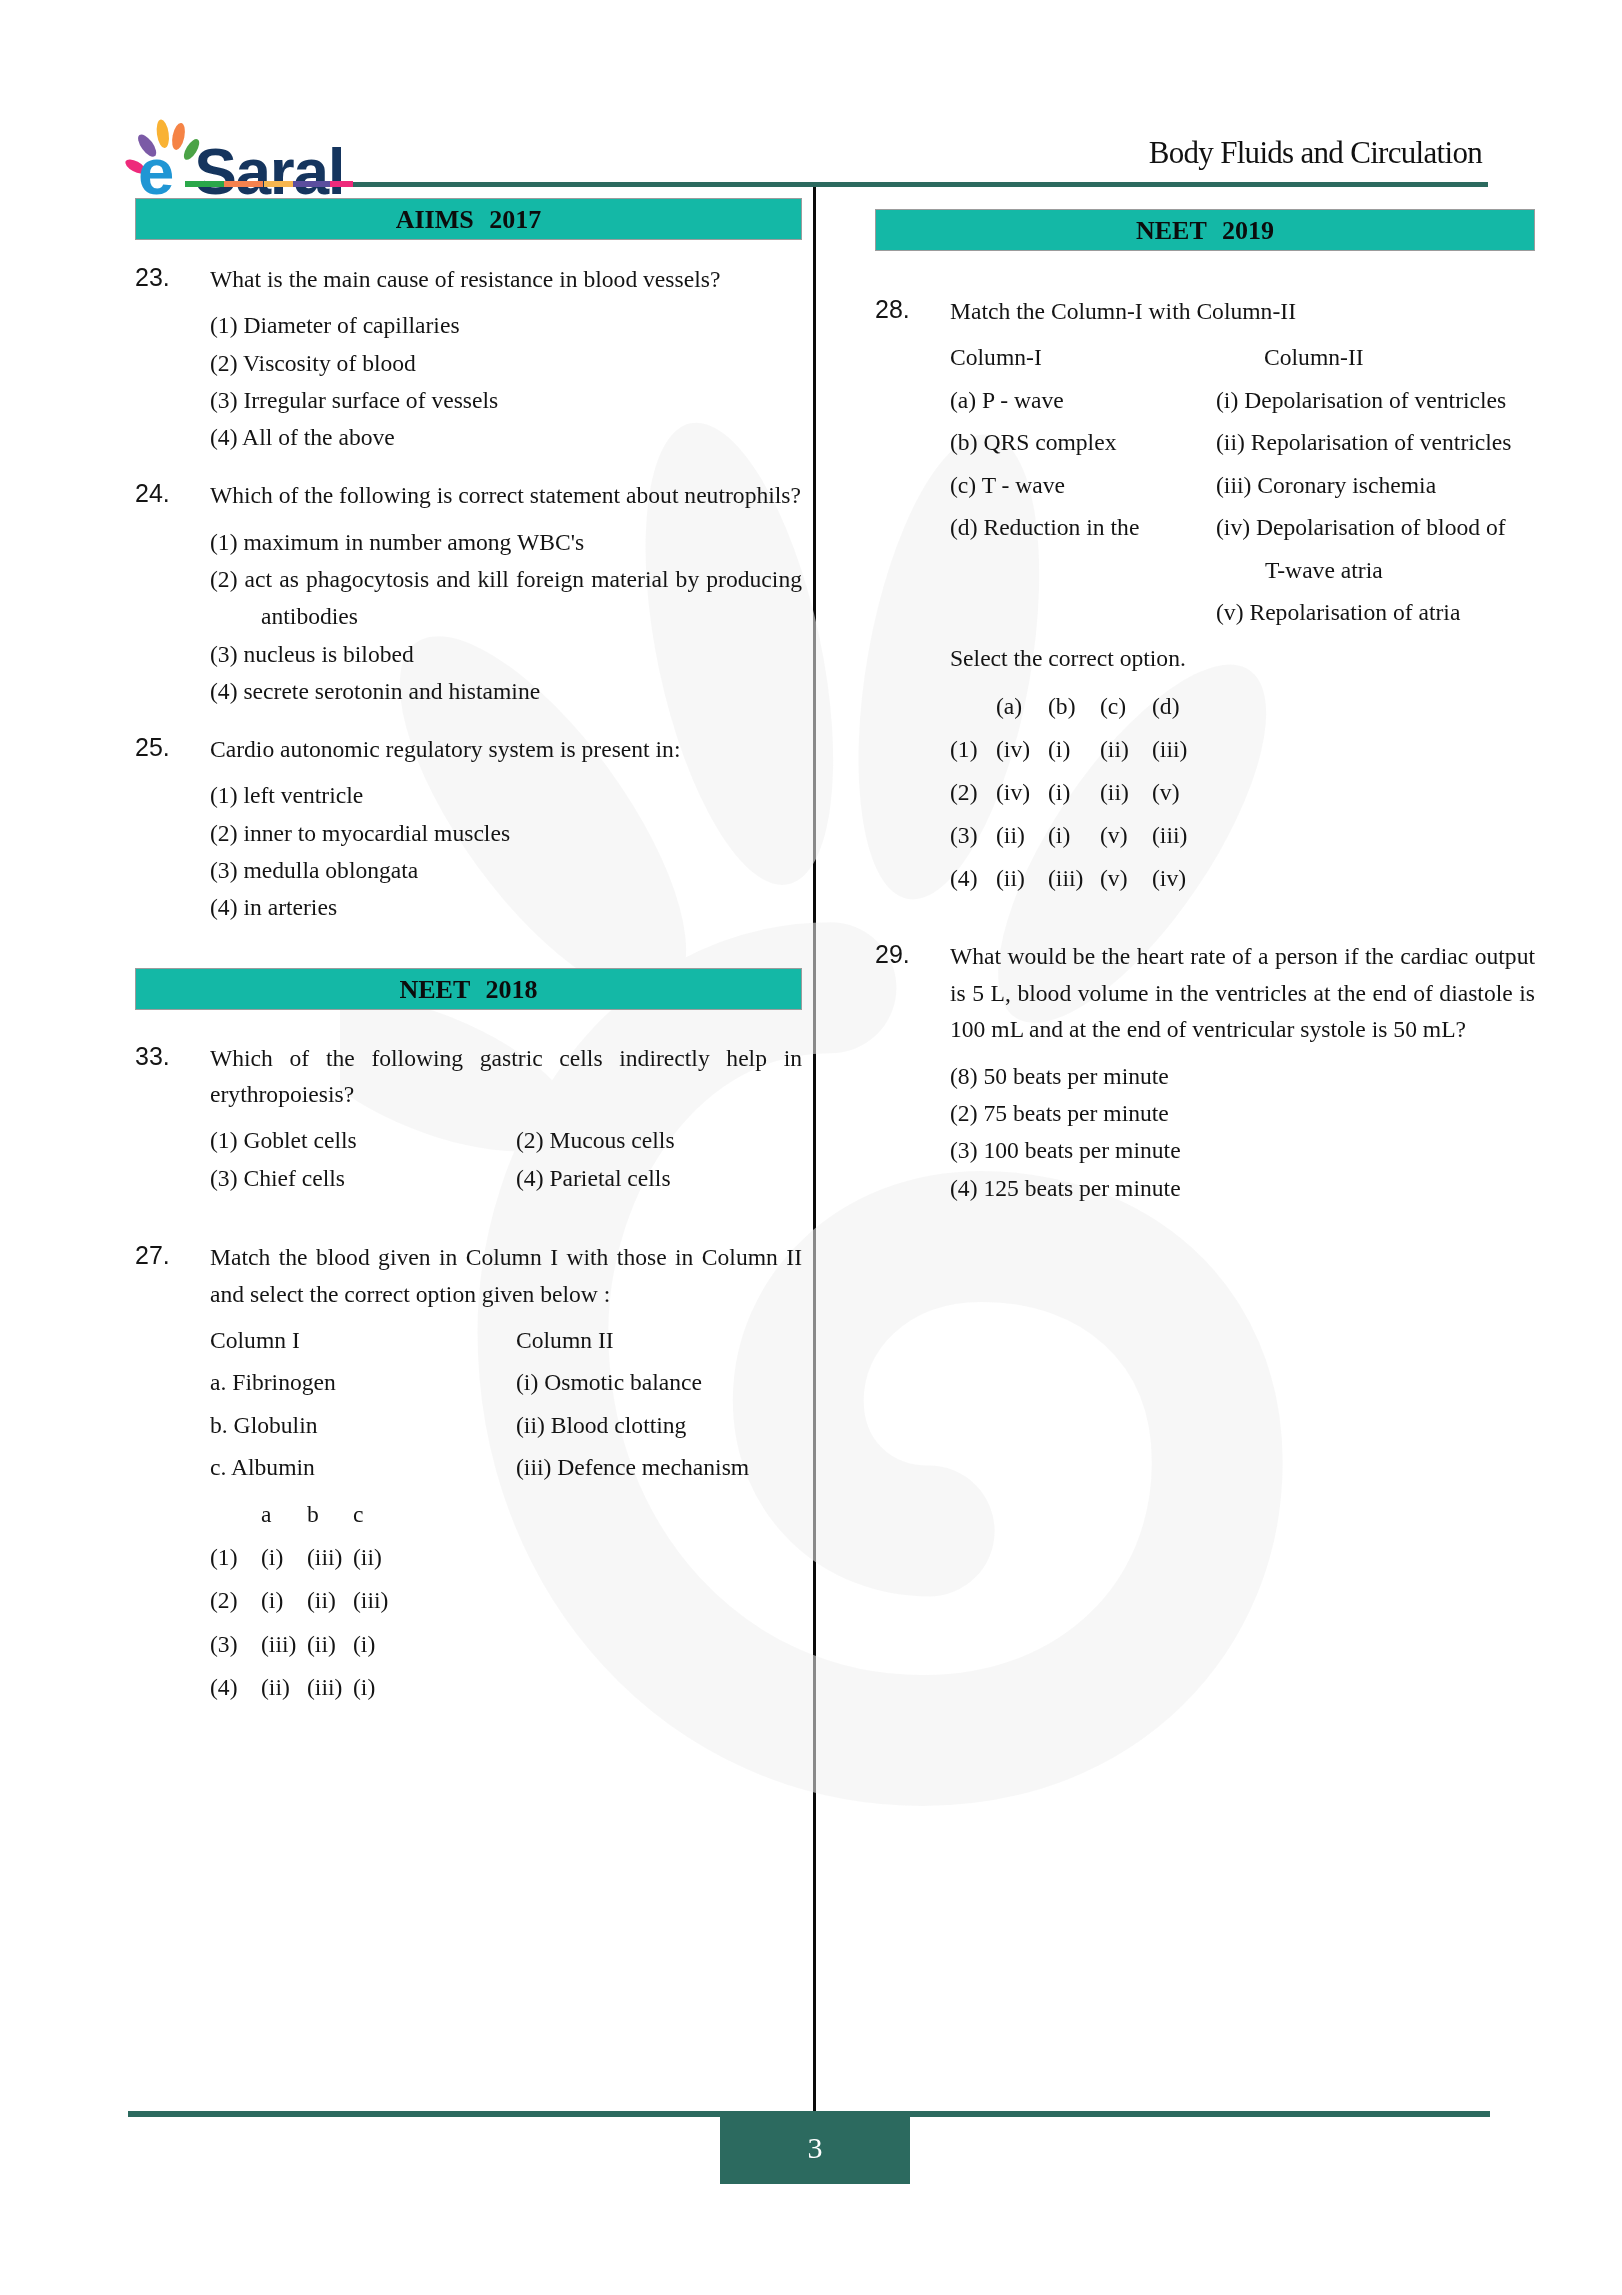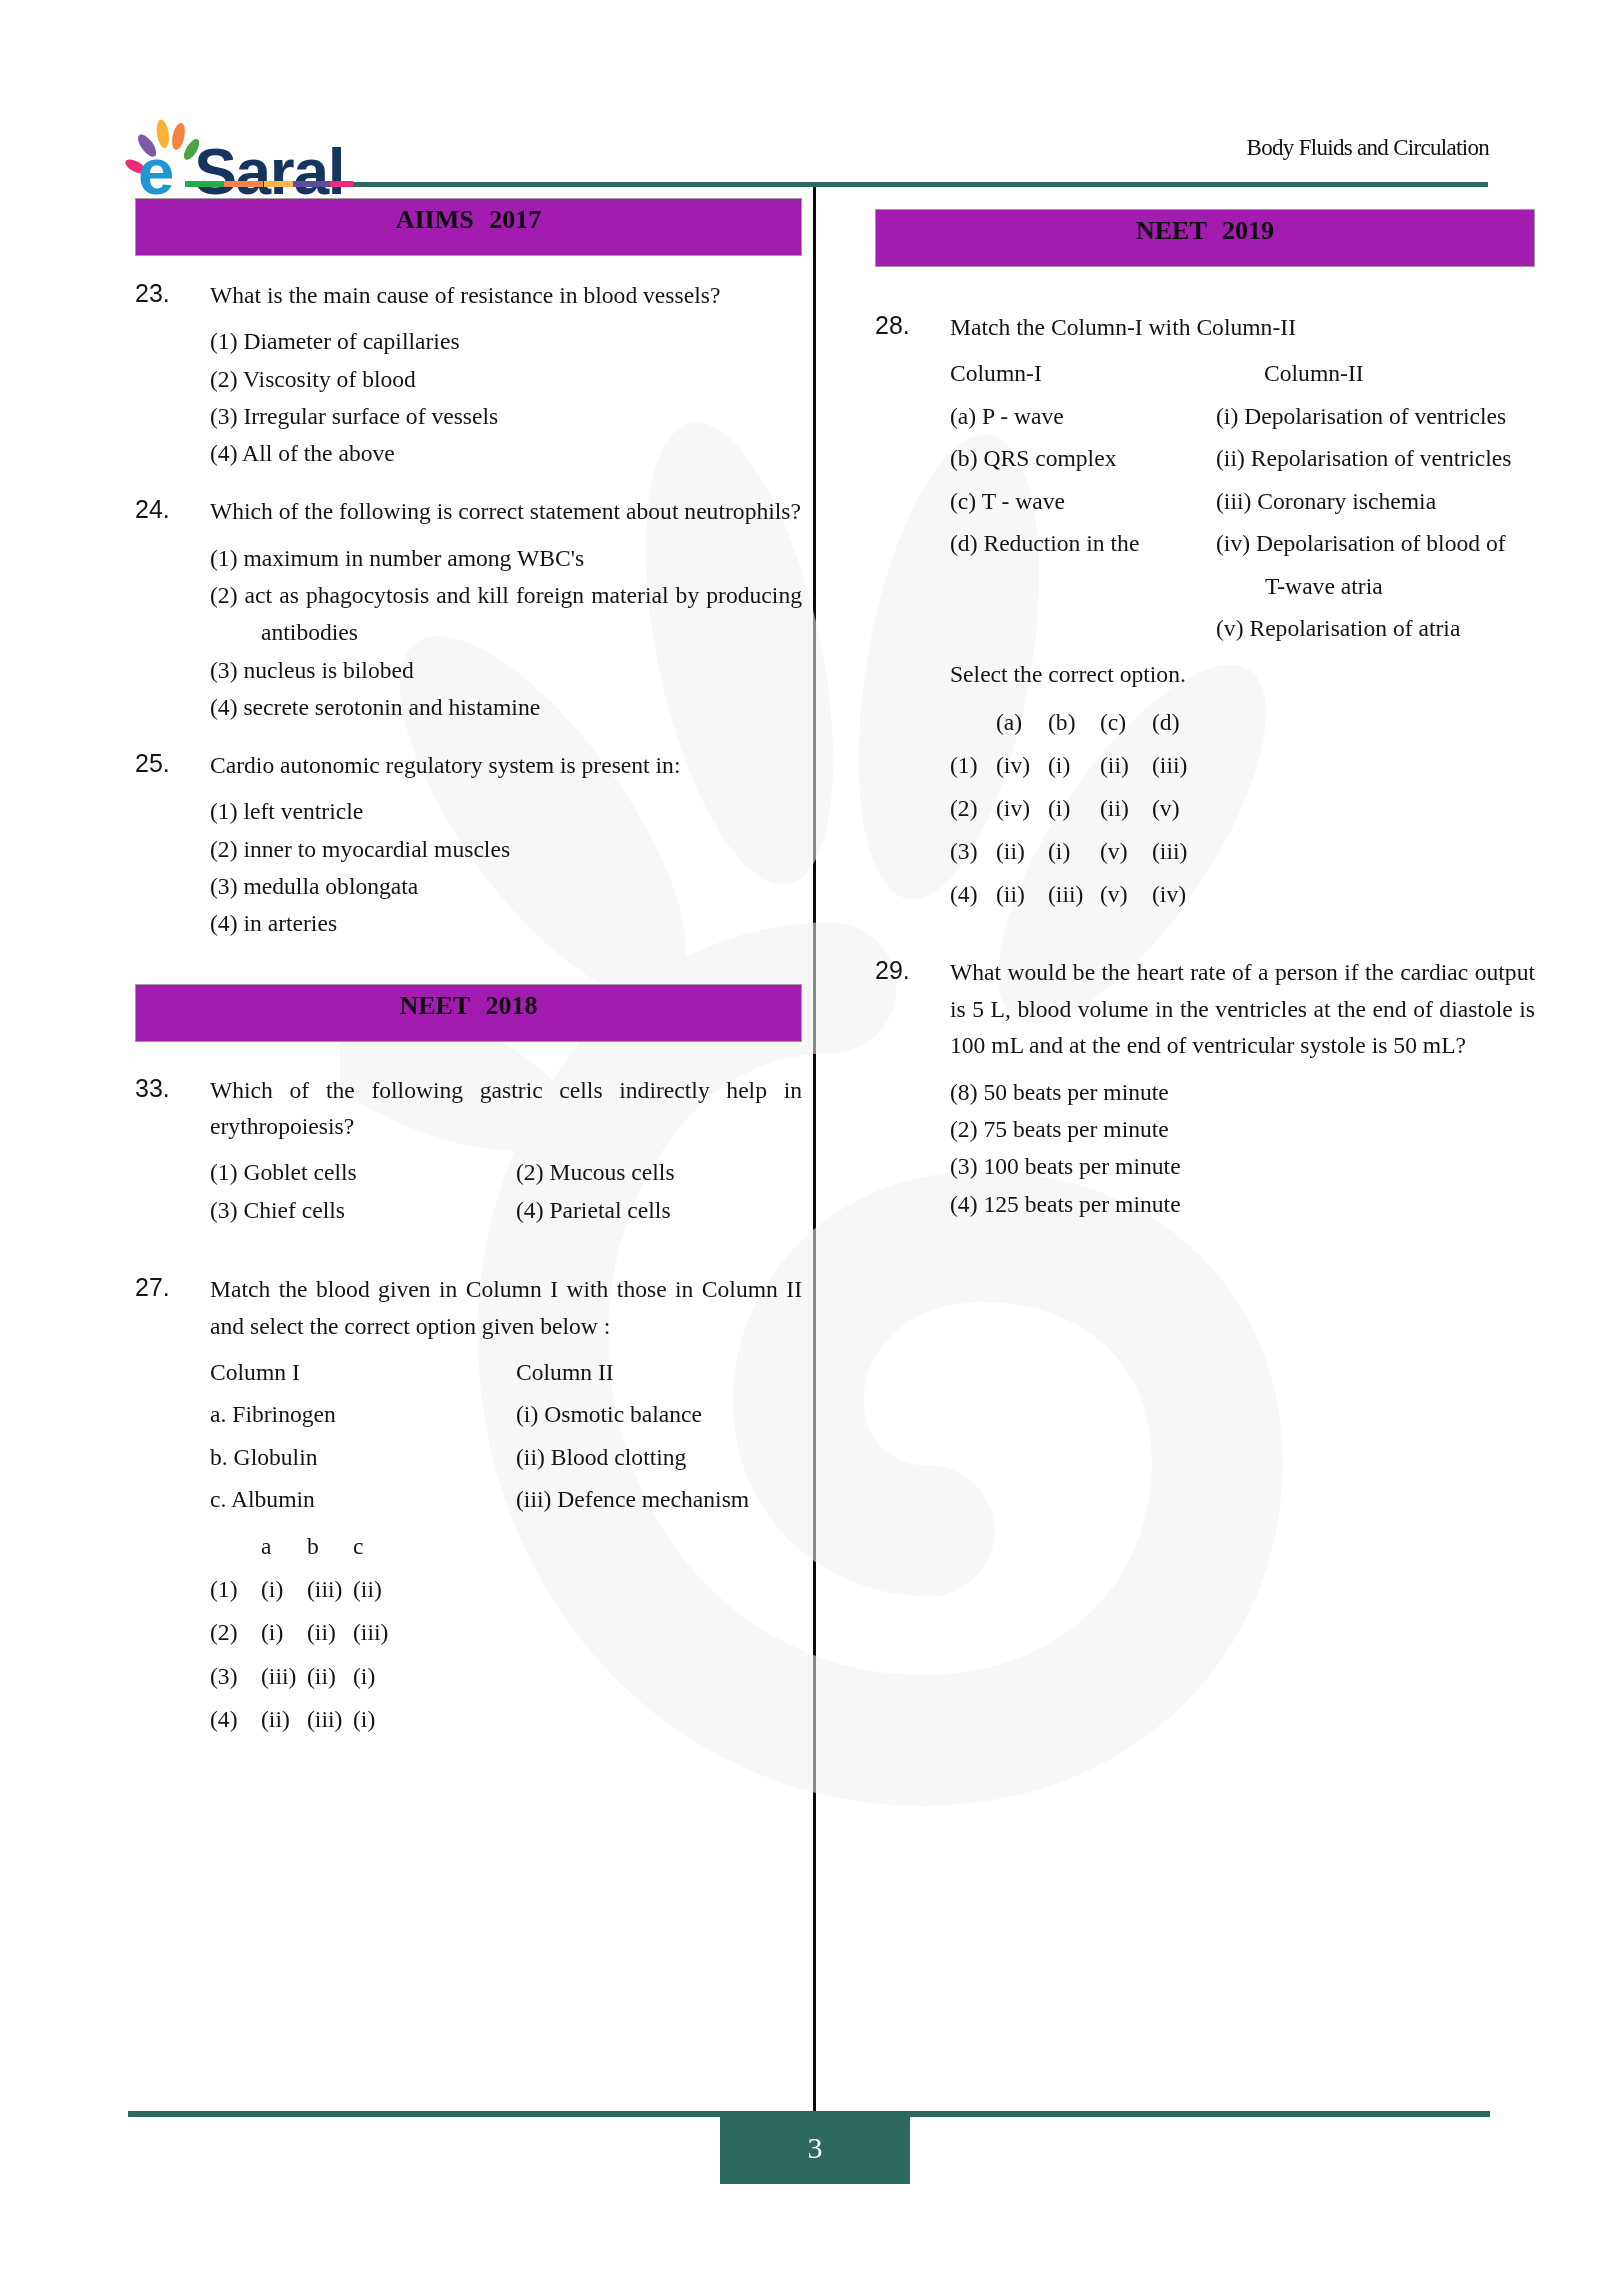--- a/index.html
+++ b/index.html
@@ -4,37 +4,37 @@
 <style>
   * { margin:0; padding:0; box-sizing:border-box; }
   html,body { background:#ffffff; }
   body {
     width:1622px; height:2295px; position:relative; overflow:hidden;
     font-family:"Liberation Serif","DejaVu Serif",serif; color:#141414;
   }
   
   .logo-svg { position:absolute; left:121px; top:110px; width:294px; height:92px; }
   .page-title {
-    position:absolute; right:133px; top:135px;
-    font-size:23px; letter-spacing:-0.7px; color:#111; white-space:nowrap;text-align:right;
+    position:absolute; right:140px; top:135px;
+    font-size:31px; letter-spacing:-0.7px; color:#111; white-space:nowrap;text-align:right;
   }
   .seg { position:absolute; top:181px; height:5.9px; }
   .seg-green  { left:185px; width:39px; background:#2aa84a; }
   .seg-orange { left:224px; width:39px; background:#f5824e; }
   .seg-yellow { left:264px; width:29.4px; background:#f7b64e; }
   .seg-purple { left:293px; width:37px; background:#5b4e9e; }
   .seg-pink   { left:330px; width:23px; background:#ee2a7b; }
   .header-rule { position:absolute; left:353px; top:182px; width:1135px; height:5.2px; background:#2c6a5f; }
   
   .divider { position:absolute; left:813px; top:187px; width:2.6px; height:1925px; background:#0a0a0a; }
   .col { position:absolute; z-index:2; }
   .col-left  { left:135px;  top:198px; width:667px; }
   .col-right { left:875px; top:209px; width:660px; }
   .section-box {
-    height:58px; line-height:41px; background:#a21caf; border:0.7px solid #9c9c9c;
+    height:42px; line-height:41px; background:#14b8a6; border:0.7px solid #9c9c9c;
     text-align:center; font-size:26px; font-weight:bold; word-spacing:9.2px; color:#0c0c0c;
   }
   
   .q { display:flex; margin-top:21px; }
   .q-num { flex:none; width:75px; font-family:"Liberation Sans","DejaVu Sans",sans-serif; font-weight:normal; font-size:25px; padding-top:2px; }
   .q-body { flex:1; font-size:23.6px; line-height:1.55; }
   .q-text { text-align:justify; }
   .opts { margin-top:9.8px; }
   .opt { text-align:justify; padding-left:51px; text-indent:-51px; line-height:1.58; }
   .q-gap { margin-top:30px; }

